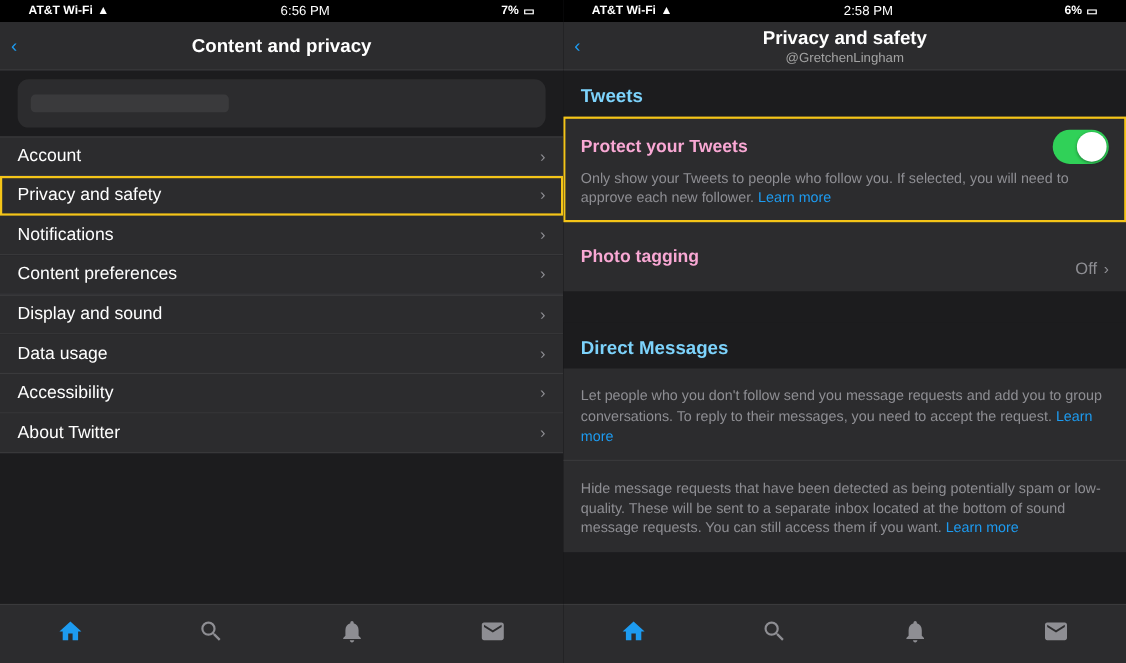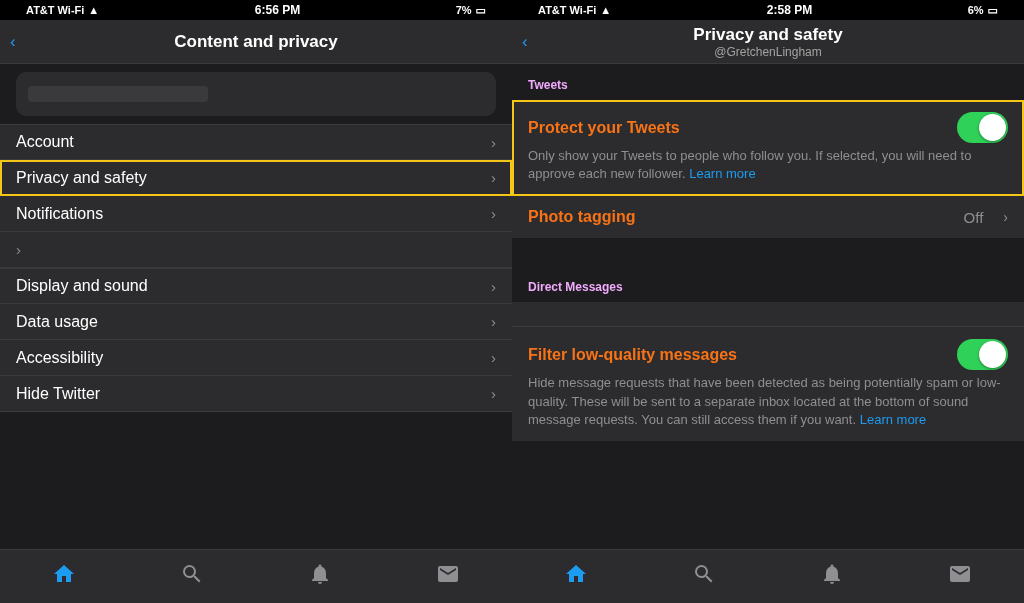--- a/index.html
+++ b/index.html
@@ -30,21 +30,21 @@
       display: flex;
       align-items: center;
       justify-content: space-between;
       padding: 0 26px;
       font-size: 11px;
       color: #fff;
       font-weight: 600;
       flex-shrink: 0;
     }
     .status-bar .left { display: flex; align-items: center; gap: 4px; }
-    .status-bar .center { font-size: 12px; font-weight: 700; }
+    .status-bar .center { font-size: 12px; font-weight: 400; }
     .status-bar .right { display: flex; align-items: center; gap: 4px; font-size: 11px; }
 
     
     .nav-bar {
       height: 44px;
       background: #2c2c2e;
       display: flex;
       align-items: center;
       justify-content: center;
       position: relative;
@@ -161,23 +161,23 @@
     .tab-icon.active {
       color: #1d9bf0;
     }
 
     
     .right-panel .content {
       background: #1c1c1e;
     }
 
     .section-title {
-      font-size: 12px;
+      font-size: 17px;
       font-weight: 700;
-      color: #f0abfc;
+      color: #7dd3fc;
       padding: 14px 16px 8px;
     }
 
     .card-list {
       background: #2c2c2e;
       margin: 0;
     }
     .card-item {
       padding: 12px 16px;
       border-bottom: 1px solid #3a3a3c;
@@ -186,21 +186,21 @@
     .card-item:last-child { border-bottom: none; }
 
     .card-row {
       display: flex;
       align-items: center;
       justify-content: space-between;
     }
     .card-label {
       font-size: 16px;
       font-weight: 600;
-      color: #f97316;
+      color: #f9a8d4;
     }
     .card-sub {
       font-size: 13px;
       color: #8e8e93;
       margin-top: 4px;
       line-height: 1.4;
     }
     .card-sub a, .learn-more {
       color: #1d9bf0;
       text-decoration: none;
@@ -238,21 +238,22 @@
 
     
     .photo-tag-row {
       display: flex;
       align-items: center;
       justify-content: space-between;
     }
     .photo-tag-right {
       display: flex;
       align-items: flex-start;
-      gap: 20px;
+      gap: 6px;
+      margin-top: 22px;
     }
     .photo-tag-value {
       font-size: 15px;
       color: #8e8e93;
     }
     .chevron-right {
       color: #8e8e93;
       font-size: 14px;
     }
 
@@ -298,40 +299,41 @@
       </li>
       <li class="settings-item highlighted">
         <span class="settings-item-text">Privacy and safety</span>
         <span class="settings-item-chevron">›</span>
       </li>
       <li class="settings-item">
         <span class="settings-item-text">Notifications</span>
         <span class="settings-item-chevron">›</span>
       </li>
       <li class="settings-item">
+        <span class="settings-item-text">Content preferences</span>
         <span class="settings-item-chevron">›</span>
       </li>
     </ul>
 
 
     <ul class="settings-list">
       <li class="settings-item">
         <span class="settings-item-text">Display and sound</span>
         <span class="settings-item-chevron">›</span>
       </li>
       <li class="settings-item">
         <span class="settings-item-text">Data usage</span>
         <span class="settings-item-chevron">›</span>
       </li>
       <li class="settings-item">
         <span class="settings-item-text">Accessibility</span>
         <span class="settings-item-chevron">›</span>
       </li>
       <li class="settings-item">
-        <span class="settings-item-text">Hide Twitter</span>
+        <span class="settings-item-text">About Twitter</span>
         <span class="settings-item-chevron">›</span>
       </li>
     </ul>
 
   </div>
 
   <div class="tab-bar">
     <span class="tab-icon active">
       <svg width="24" height="24" viewBox="0 0 24 24" fill="currentColor">
         <path d="M10 20v-6h4v6h5v-8h3L12 3 2 12h3v8z"></path>
@@ -410,29 +412,27 @@
       </div>
     </div>
 
     <div class="divider-space"></div>
 
     <div class="section-title">Direct Messages</div>
 
     <div class="card-list">
 
       <div class="card-item">
+        <div class="card-sub">
+          <span>Let people who you don't follow send you message requests and add you to group conversations. To reply to their messages, you need to accept the request.</span>
+          <a class="learn-more">Learn more</a>
+        </div>
       </div>
 
       <div class="card-item">
-        <div class="card-row">
-          <span class="card-label">Filter low-quality messages</span>
-          <div class="toggle on">
-            <div class="toggle-knob"></div>
-          </div>
-        </div>
         <div class="card-sub">
           <span>Hide message requests that have been detected as being potentially spam or low-quality. These will be sent to a separate inbox located at the bottom of sound message requests. You can still access them if you want.</span>
           <a class="learn-more">Learn more</a>
         </div>
       </div>
 
     </div>
 
   </div>
 

